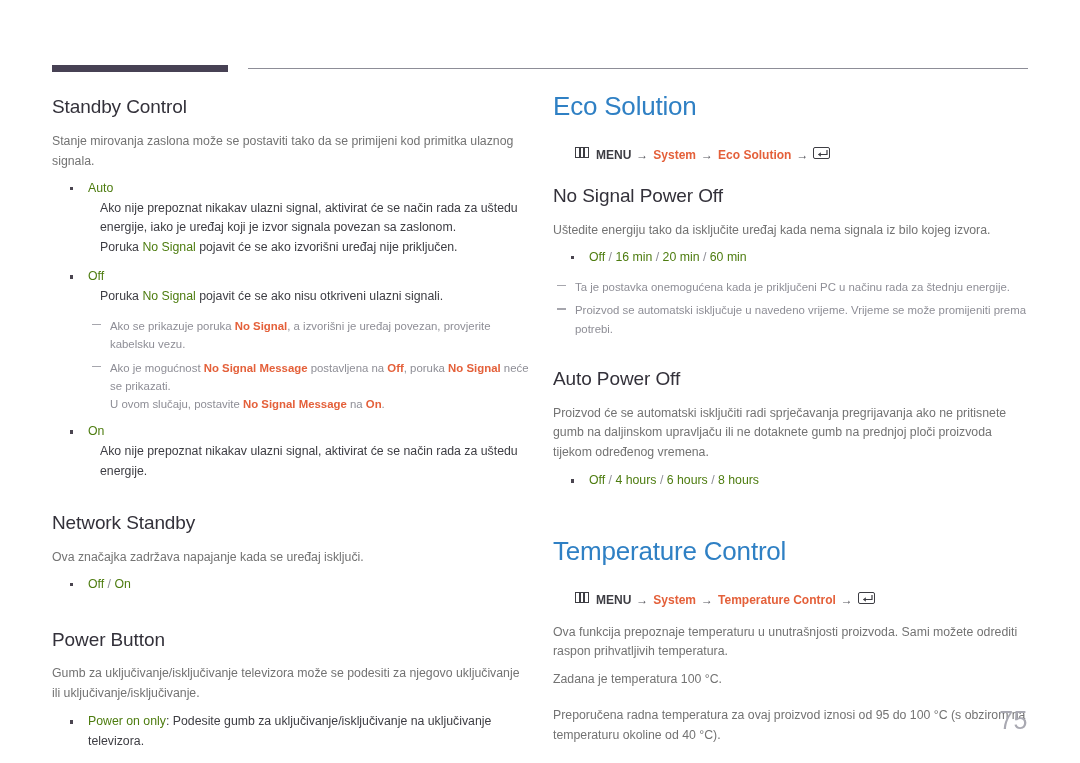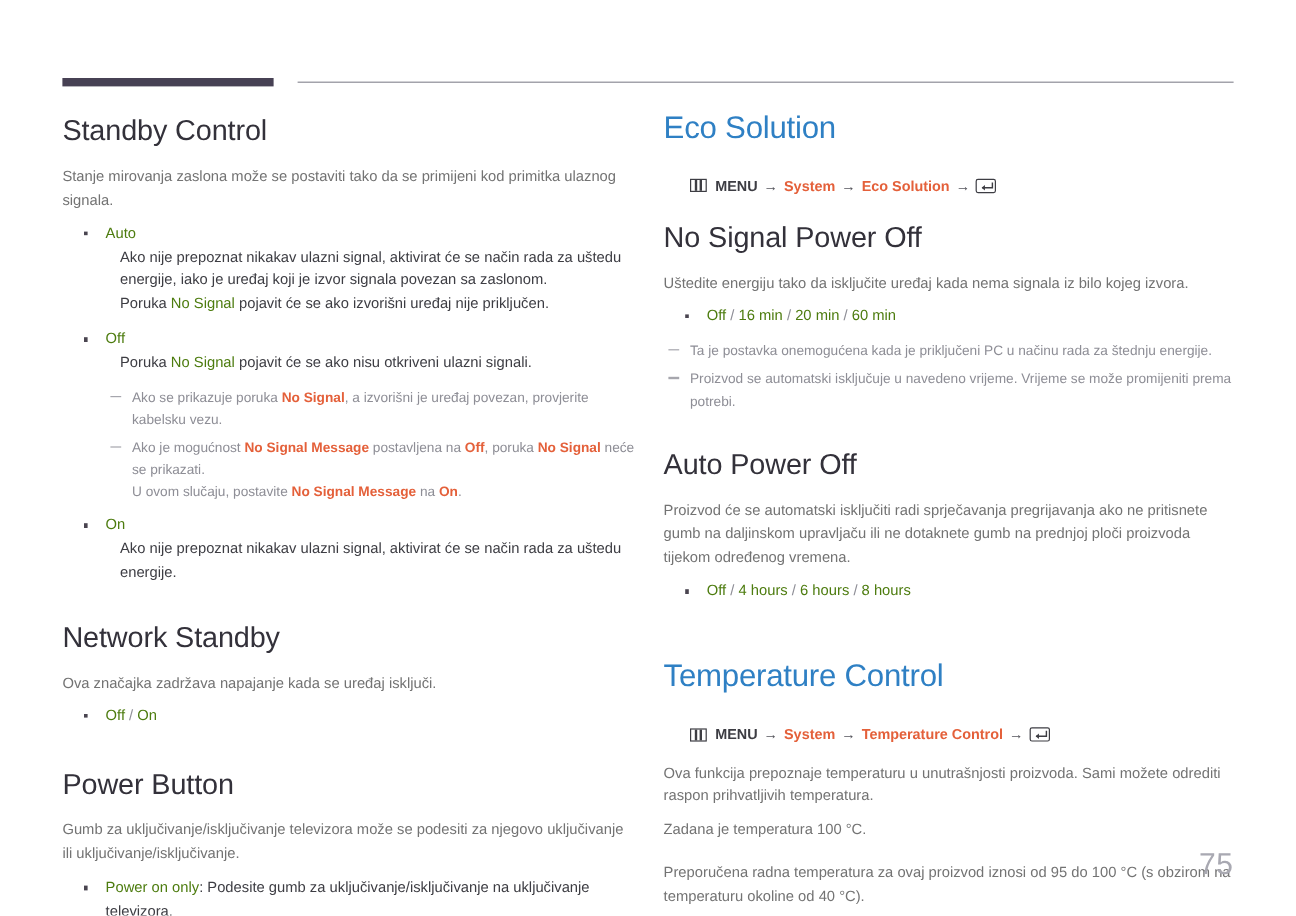--- a/index.html
+++ b/index.html
@@ -45,21 +45,21 @@
   
   h1.chapter {
     font-size: 26px;
     font-weight: normal;
     color: #2f80c4;
     margin: 0 0 26px 0;
     letter-spacing: -0.2px;
     line-height: 1.1;
   }
   h2.section {
-    font-size: 24px;
+    font-size: 19px;
     font-weight: normal;
     color: #33313a;
     margin: 0 0 13px 0;
     line-height: 1.2;
     letter-spacing: -0.1px;
   }
   .block { margin-bottom: 26px; }
   .block:last-child { margin-bottom: 0; }
 
   
@@ -70,21 +70,20 @@
     color: #737373;
   }
   p.body:last-child { margin-bottom: 0; }
 
   
   .menu-path {
     font-size: 12px;
     color: #3d3d43;
     margin: 0 0 22px 0;
     display: flex;
-    align-items: center;
     gap: 4px;
     line-height: 1.4;
     padding-left: 22px;
   }
   .menu-path .word { font-weight: bold; }
   .menu-path .accent { color: #e4603a; font-weight: bold; }
   .menu-path .arrow { color: #55555c; font-size: 12px; padding: 0 1px; }
   .icon-menu {
     display: inline-block;
     width: 14px; height: 11px;

